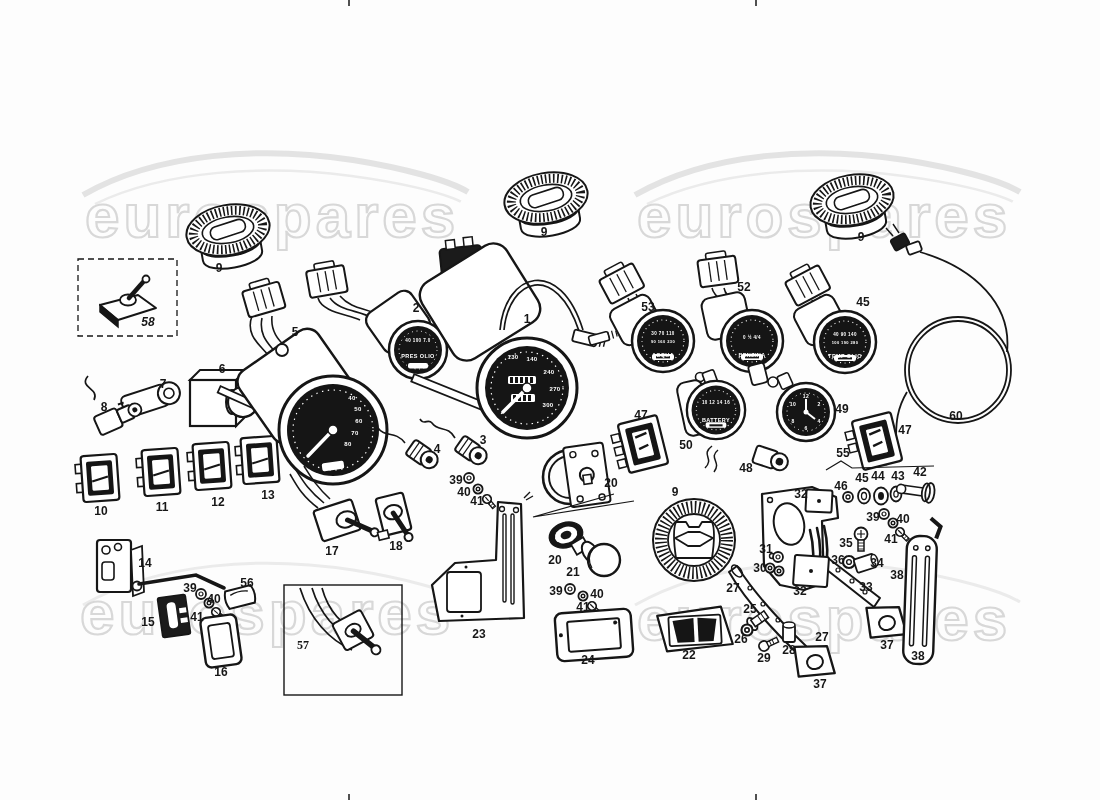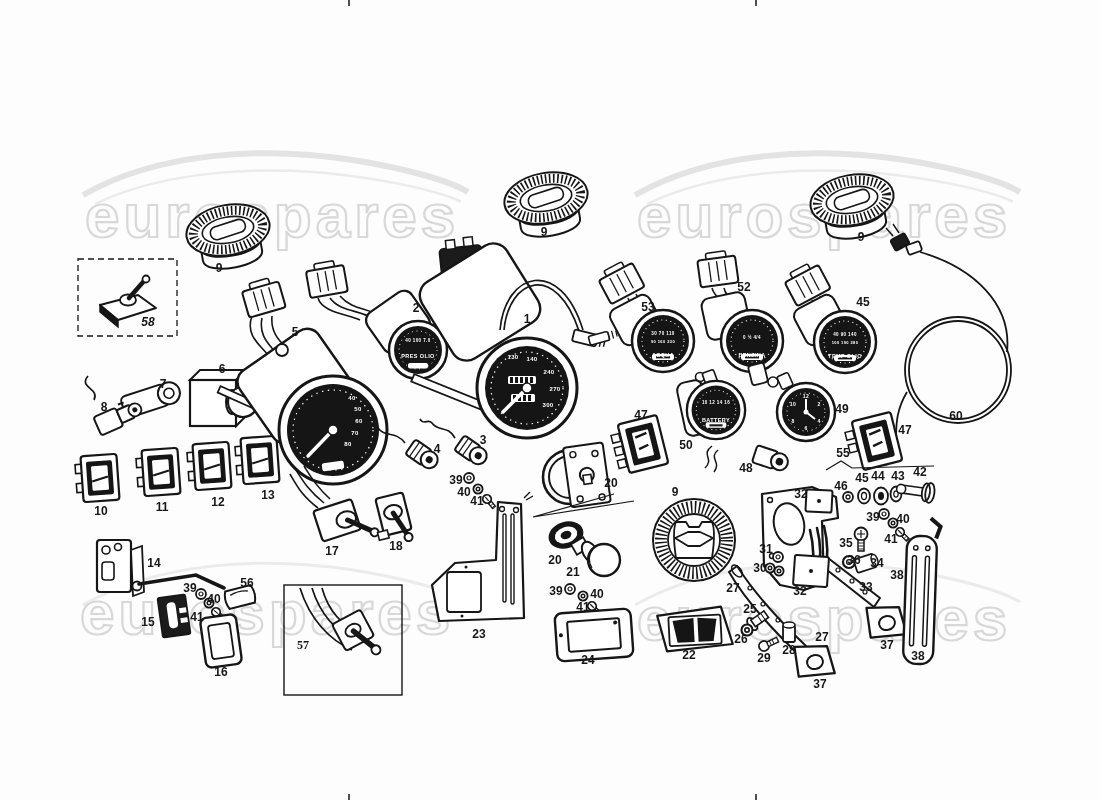--- a/index.html
+++ b/index.html
@@ -515,21 +515,21 @@
       <div class="part-label" style="left: 163px; top: 384px;">7</div>
       <div class="part-label" style="left: 104px; top: 407px;">8</div>
       <div class="part-label" style="left: 219px; top: 268px;">9</div>
       <div class="part-label" style="left: 544px; top: 232px;">9</div>
       <div class="part-label" style="left: 861px; top: 237px;">9</div>
       <div class="part-label" style="left: 675px; top: 492px;">9</div>
       <div class="part-label" style="left: 101px; top: 511px;">10</div>
       <div class="part-label" style="left: 162px; top: 507px;">11</div>
       <div class="part-label" style="left: 218px; top: 502px;">12</div>
       <div class="part-label" style="left: 268px; top: 495px;">13</div>
-      <div class="part-label" style="left: 145px; top: 563px; margin-left: 9px;">14</div>
+      <div class="part-label" style="left: 145px; top: 563px;">14</div>
       <div class="part-label" style="left: 148px; top: 622px;">15</div>
       <div class="part-label" style="left: 221px; top: 672px; text-align: right;">16</div>
       <div class="part-label" style="left: 332px; top: 551px;">17</div>
       <div class="part-label" style="left: 396px; top: 546px;">18</div>
       <div class="part-label" style="left: 611px; top: 483px;">20</div>
       <div class="part-label" style="left: 555px; top: 560px;">20</div>
       <div class="part-label" style="left: 573px; top: 572px;">21</div>
       <div class="part-label" style="left: 689px; top: 655px;">22</div>
       <div class="part-label" style="left: 479px; top: 634px;">23</div>
       <div class="part-label" style="left: 588px; top: 660px;">24</div>
@@ -539,21 +539,21 @@
       <div class="part-label" style="left: 822px; top: 637px;">27</div>
       <div class="part-label" style="left: 789px; top: 650px;">28</div>
       <div class="part-label" style="left: 764px; top: 658px; text-align: center;">29</div>
       <div class="part-label" style="left: 760px; top: 568px;">30</div>
       <div class="part-label" style="left: 766px; top: 549px;">31</div>
       <div class="part-label" style="left: 801px; top: 494px;">32</div>
       <div class="part-label" style="left: 800px; top: 591px;">32</div>
       <div class="part-label" style="left: 866px; top: 587px;">33</div>
       <div class="part-label" style="left: 877px; top: 563px;">34</div>
       <div class="part-label" style="left: 846px; top: 543px;">35</div>
-      <div class="part-label" style="left: 838px; top: 560px; margin-left: 16px;">36</div>
+      <div class="part-label" style="left: 838px; top: 560px;">36</div>
       <div class="part-label" style="left: 820px; top: 684px;">37</div>
       <div class="part-label" style="left: 887px; top: 645px;">37</div>
       <div class="part-label" style="left: 897px; top: 575px;">38</div>
       <div class="part-label" style="left: 918px; top: 656px;">38</div>
       <div class="part-label" style="left: 190px; top: 588px;">39</div>
       <div class="part-label" style="left: 214px; top: 599px;">40</div>
       <div class="part-label" style="left: 197px; top: 617px;">41</div>
       <div class="part-label" style="left: 456px; top: 480px;">39</div>
       <div class="part-label" style="left: 464px; top: 492px;">40</div>
       <div class="part-label" style="left: 477px; top: 501px;">41</div>

